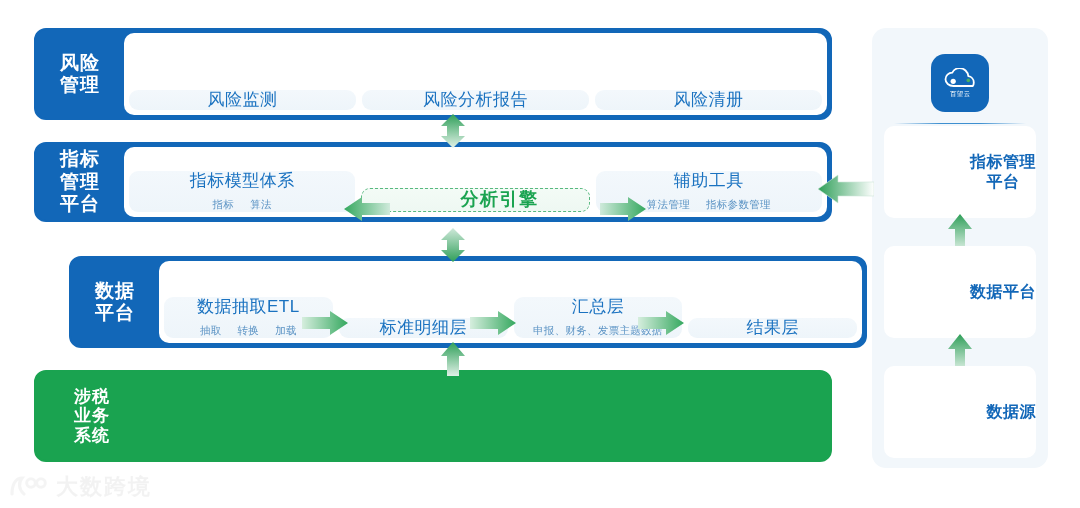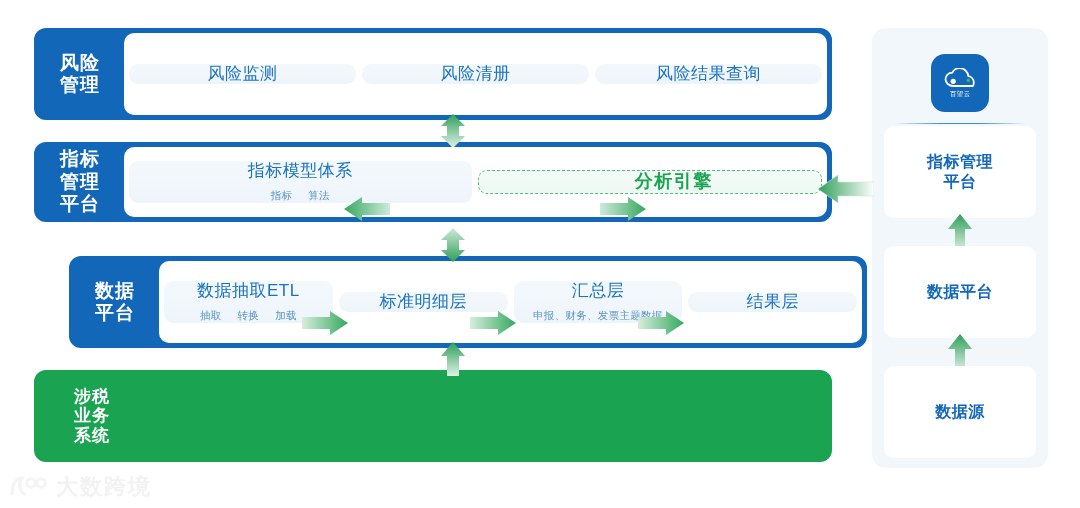--- a/index.html
+++ b/index.html
@@ -59,21 +59,21 @@
   }
   .band-row4 .band-title { font-size: 17px; line-height: 1.14; }
 
   
   .band-body {
     flex: 1 1 auto;
     background: #ffffff;
     border-radius: 10px;
     margin: 3px 3px 3px 0;
     display: flex;
-    align-items: center;
+    align-items: flex-end;
     padding: 5px;
     box-sizing: border-box;
     position: relative;
     gap: 6px;
   }
 
   .card {
     flex: 1 1 0;
     border-radius: 9px;
     display: flex;
@@ -176,21 +176,21 @@
     right: 10px;
     height: 1.5px;
     background: linear-gradient(90deg, rgba(24,110,182,0) 0%, #3d8fd0 35%, #3d8fd0 65%, rgba(24,110,182,0) 100%);
   }
   .side-card {
     background: #ffffff;
     border-radius: 10px;
     height: 92px;
     display: flex;
     align-items: center;
-    justify-content: center;
+    justify-content: flex-end;
     text-align: center;
     color: #1267b8;
     font-size: 16px;
     font-weight: bold;
     line-height: 1.25;
     letter-spacing: 0.5px;
     position: relative;
   }
   .side-gap {
     height: 28px;
@@ -233,24 +233,24 @@
       <span>
         <span>风险</span><br>
         <span>管理</span>
       </span>
     </div>
     <div class="band-body">
       <div class="card blue-card">
         <div class="card-title">风险监测</div>
       </div>
       <div class="card blue-card">
+        <div class="card-title">风险分析报告</div>
+      </div>
+      <div class="card blue-card">
         <div class="card-title">风险清册</div>
-      </div>
-      <div class="card blue-card">
-        <div class="card-title">风险结果查询</div>
       </div>
     </div>
   </div>
 
   <div class="band blue band-row2">
     <div class="band-title">
       <span>
         <span>指标</span><br>
         <span>管理</span><br>
         <span>平台</span>
@@ -259,20 +259,27 @@
     <div class="band-body">
       <div class="card blue-card">
         <div class="card-title">指标模型体系</div>
         <div class="card-subs">
           <span>指标</span>
           <span>算法</span>
         </div>
       </div>
       <div class="card engine">
         <div class="card-title">分析引擎</div>
+      </div>
+      <div class="card blue-card">
+        <div class="card-title">辅助工具</div>
+        <div class="card-subs">
+          <span>算法管理</span>
+          <span>指标参数管理</span>
+        </div>
       </div>
     </div>
   </div>
 
   <div class="band blue band-row3">
     <div class="band-title">
       <span>
         <span>数据</span><br>
         <span>平台</span>
       </span>

